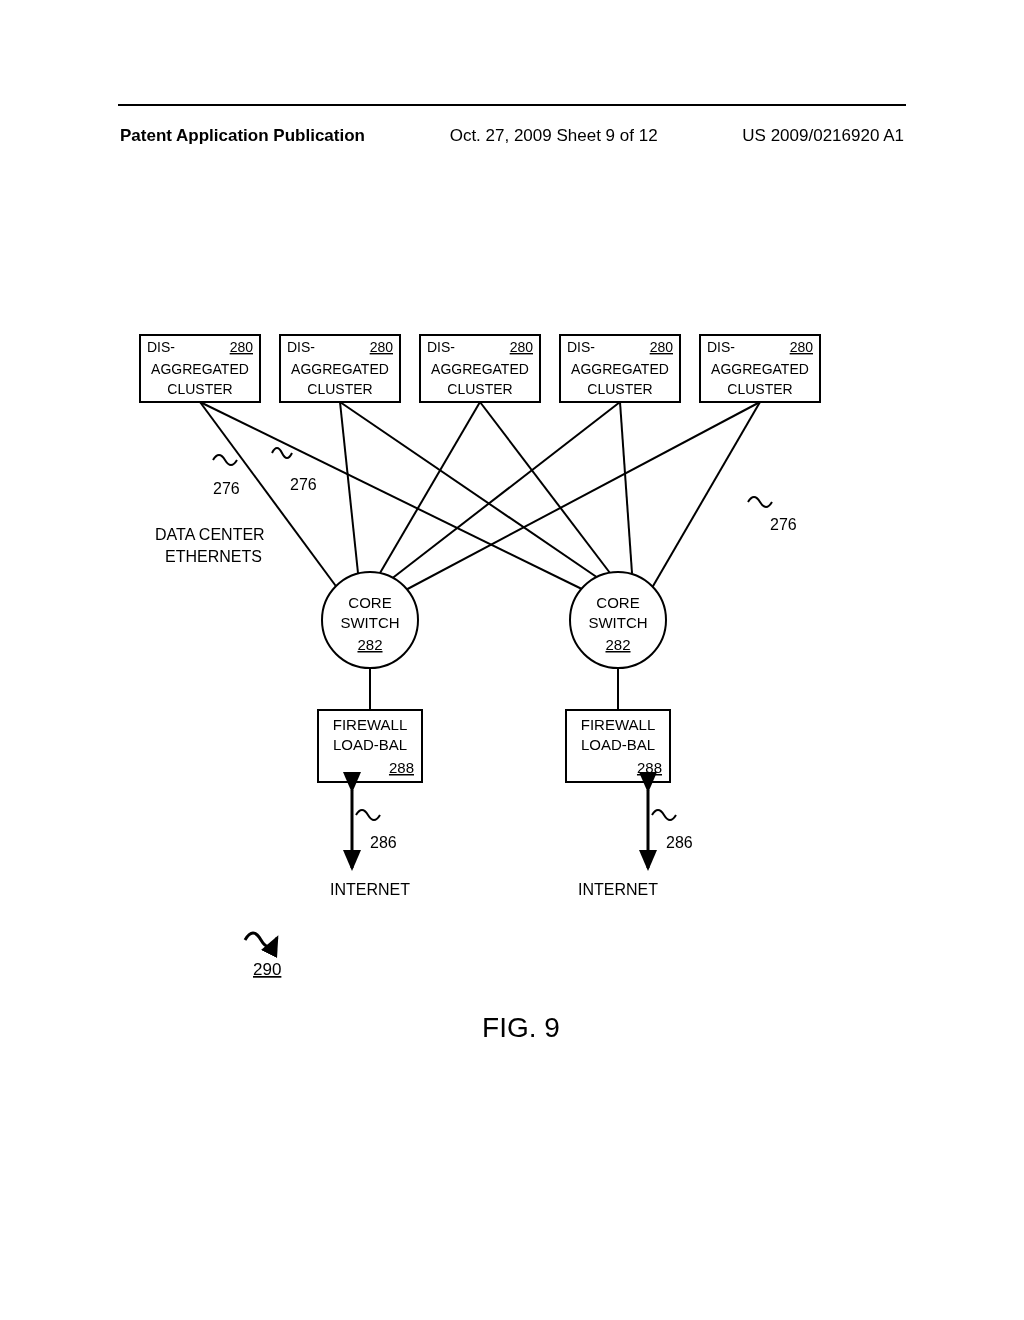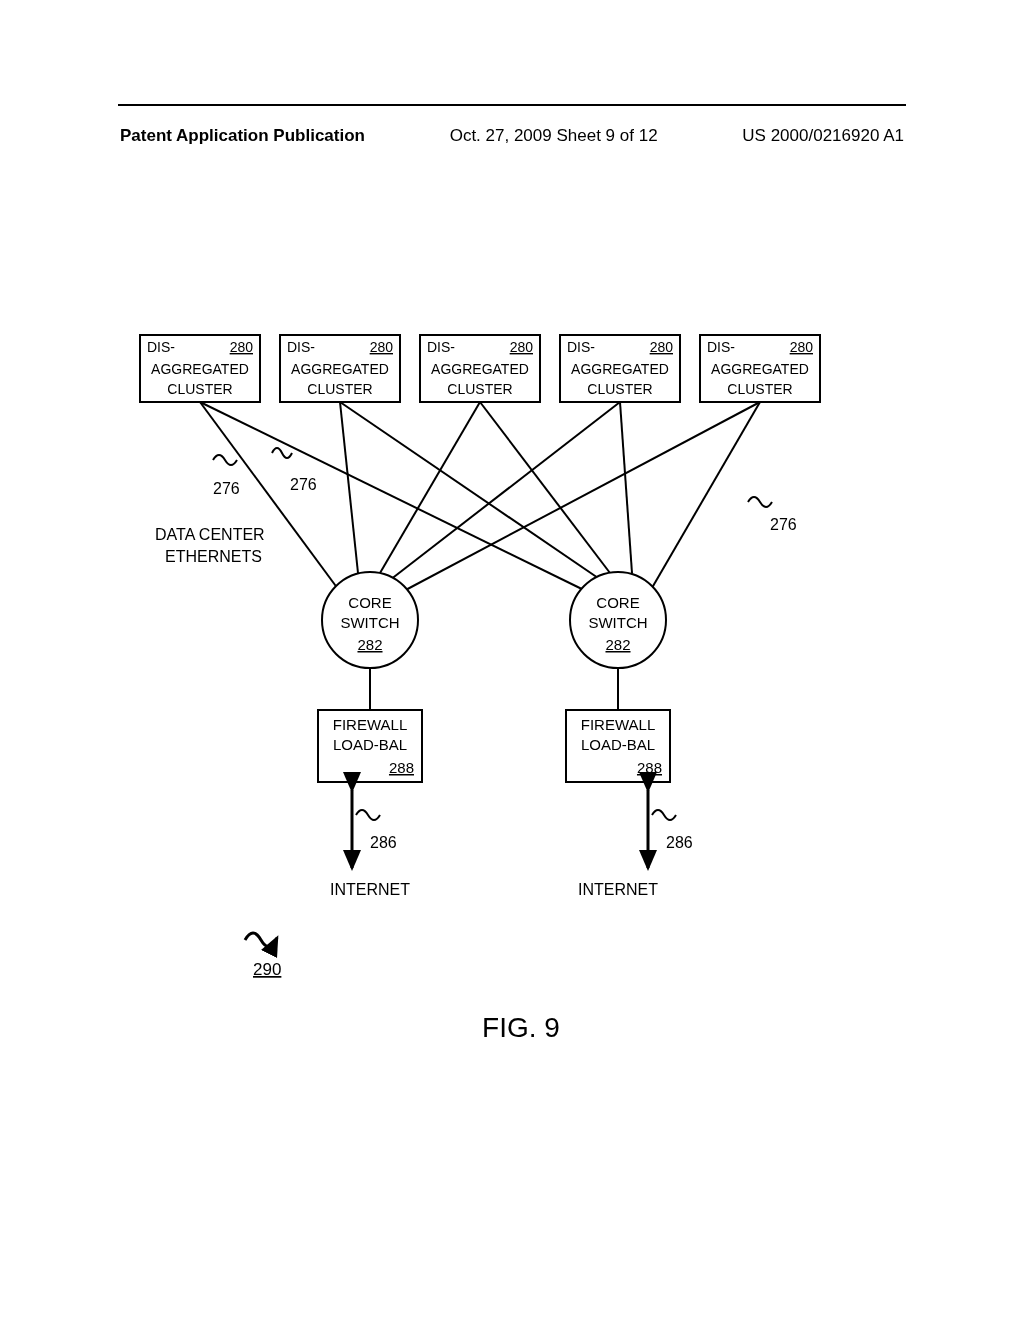--- a/index.html
+++ b/index.html
@@ -44,21 +44,21 @@
     font-family: Arial, Helvetica, sans-serif;
     margin-left: 9px;
   }
 </style>
 </head>
 <body>
 
 <div class="header">
   <span class="left">Patent Application Publication</span>
   <span class="mid">Oct. 27, 2009  Sheet 9 of 12</span>
-  <span class="right">US 2000/0216920 A1</span>
+  <span class="right">US 2009/0216920 A1</span>
 </div>
 <div class="header-rule"></div>
 
 <svg width="1024" height="1320">
   <defs>
     <marker id="arrow" markerWidth="10" markerHeight="10" refX="6" refY="3" orient="auto" markerUnits="strokeWidth">
       <path d="M0,0 L0,6 L7,3 z" fill="#000"></path>
     </marker>
   </defs>
 

